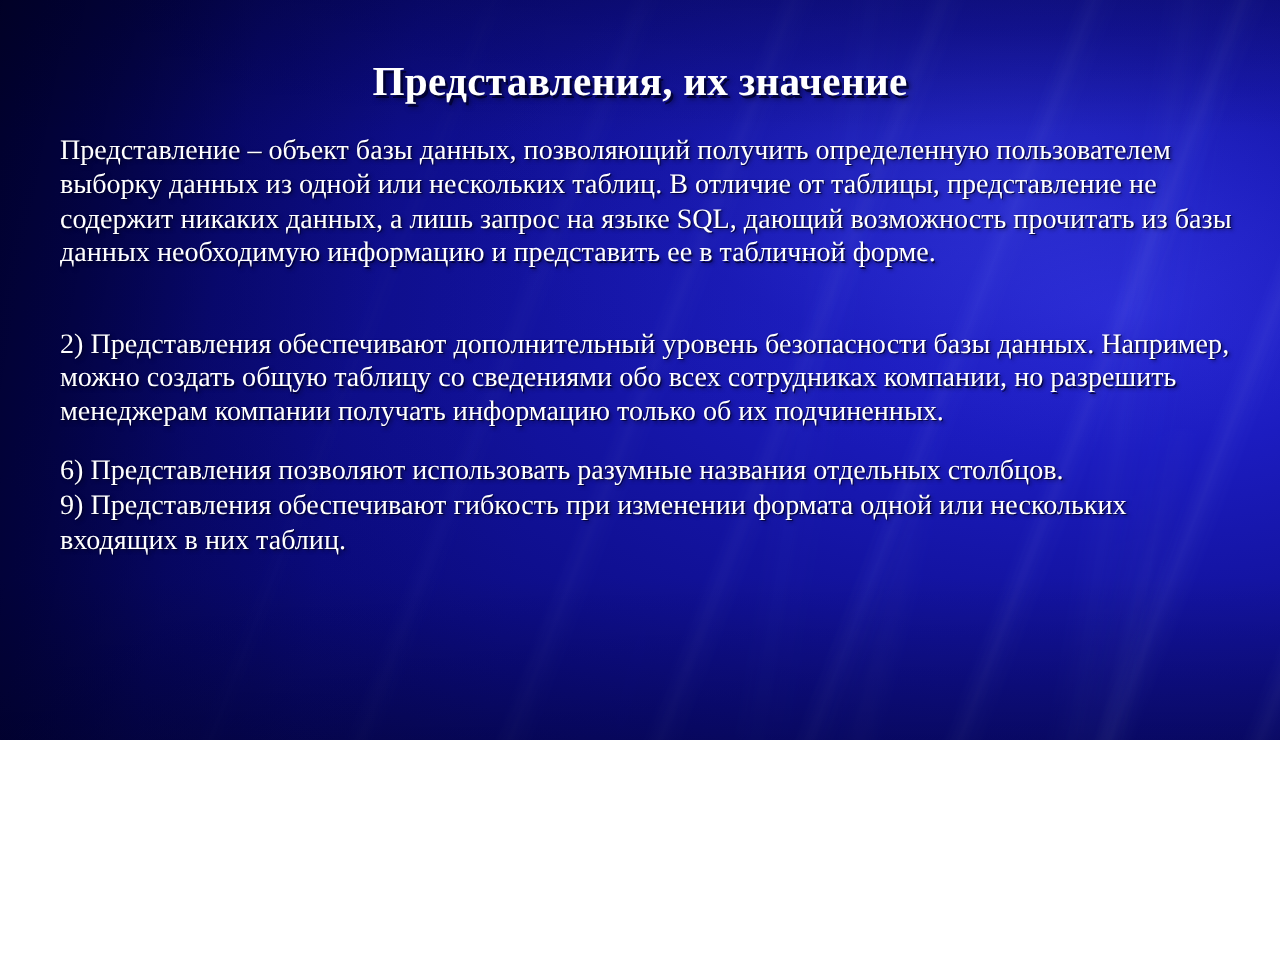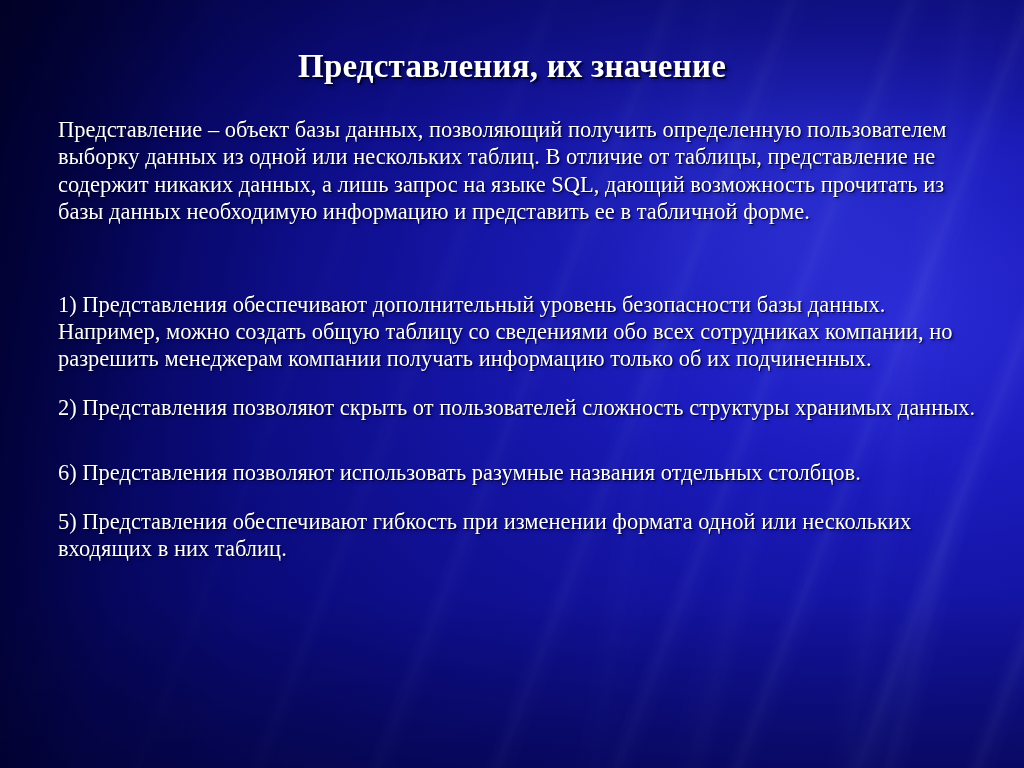--- a/index.html
+++ b/index.html
@@ -7,21 +7,21 @@
     margin: 0;
     padding: 0;
     width: 1024px;
     height: 768px;
     overflow: hidden;
   }
 
   .slide {
     position: relative;
     width: 1024px;
-    height: 768px;
+    height: 592px;
     background: #ec4899;
     overflow: hidden;
     font-family: "Liberation Serif", "DejaVu Serif", serif;
   }
 
   
   .bg-base {
     position: absolute;
     inset: 0;
     background:
@@ -154,21 +154,21 @@
     width: 944px;
     color: #ffffff;
     font-size: 22.5px;
     line-height: 27.4px;
     text-shadow:
       1px 1px 0 rgba(0,0,45,0.7),
       2px 2px 3px rgba(0,0,30,0.5);
   }
 
   .para {
-    margin: 10px;
+    margin: 0;
     padding: 0;
     white-space: pre-wrap;
   }
 
   .gap-sm { height: 1px; }
   .gap-md { height: 18px; }
   .gap-lg { height: 22px; }
 </style>
 </head>
 <body>
@@ -192,29 +192,28 @@
       <p class="para">Представление – объект базы данных, позволяющий получить определенную пользователем выборку данных из одной или нескольких таблиц. В отличие от таблицы, представление не содержит никаких данных, а лишь запрос на языке SQL, дающий возможность прочитать из базы данных необходимую информацию и представить ее в табличной форме.</p>
 
       <div class="gap-sm"></div>
 
 
       <div class="gap-lg"></div>
 
 
       <div class="gap-lg"></div>
 
-      <p class="para">1) Представления обеспечивают дополнительный уровень безопасности базы данных. Например, можно создать общую таблицу со сведениями обо всех сотрудниках компании, но разрешить менеджерам компании получать информацию только об их подчиненных.</p>
+      <p class="para">2) Представления обеспечивают дополнительный уровень безопасности базы данных. Например, можно создать общую таблицу со сведениями обо всех сотрудниках компании, но разрешить менеджерам компании получать информацию только об их подчиненных.</p>
 
       <div class="gap-sm"></div>
 
-      <p class="para">2) Представления позволяют скрыть от пользователей сложность структуры хранимых данных.</p>
 
       <div class="gap-md"></div>
 
       <p class="para">6) Представления позволяют использовать разумные названия отдельных столбцов.</p>
 
       <div class="gap-sm"></div>
 
-      <p class="para">5) Представления обеспечивают гибкость при изменении формата одной или нескольких входящих в них таблиц.</p>
+      <p class="para">9) Представления обеспечивают гибкость при изменении формата одной или нескольких входящих в них таблиц.</p>
 
     </div>
   </div>
 </div>
 
 </body></html>

